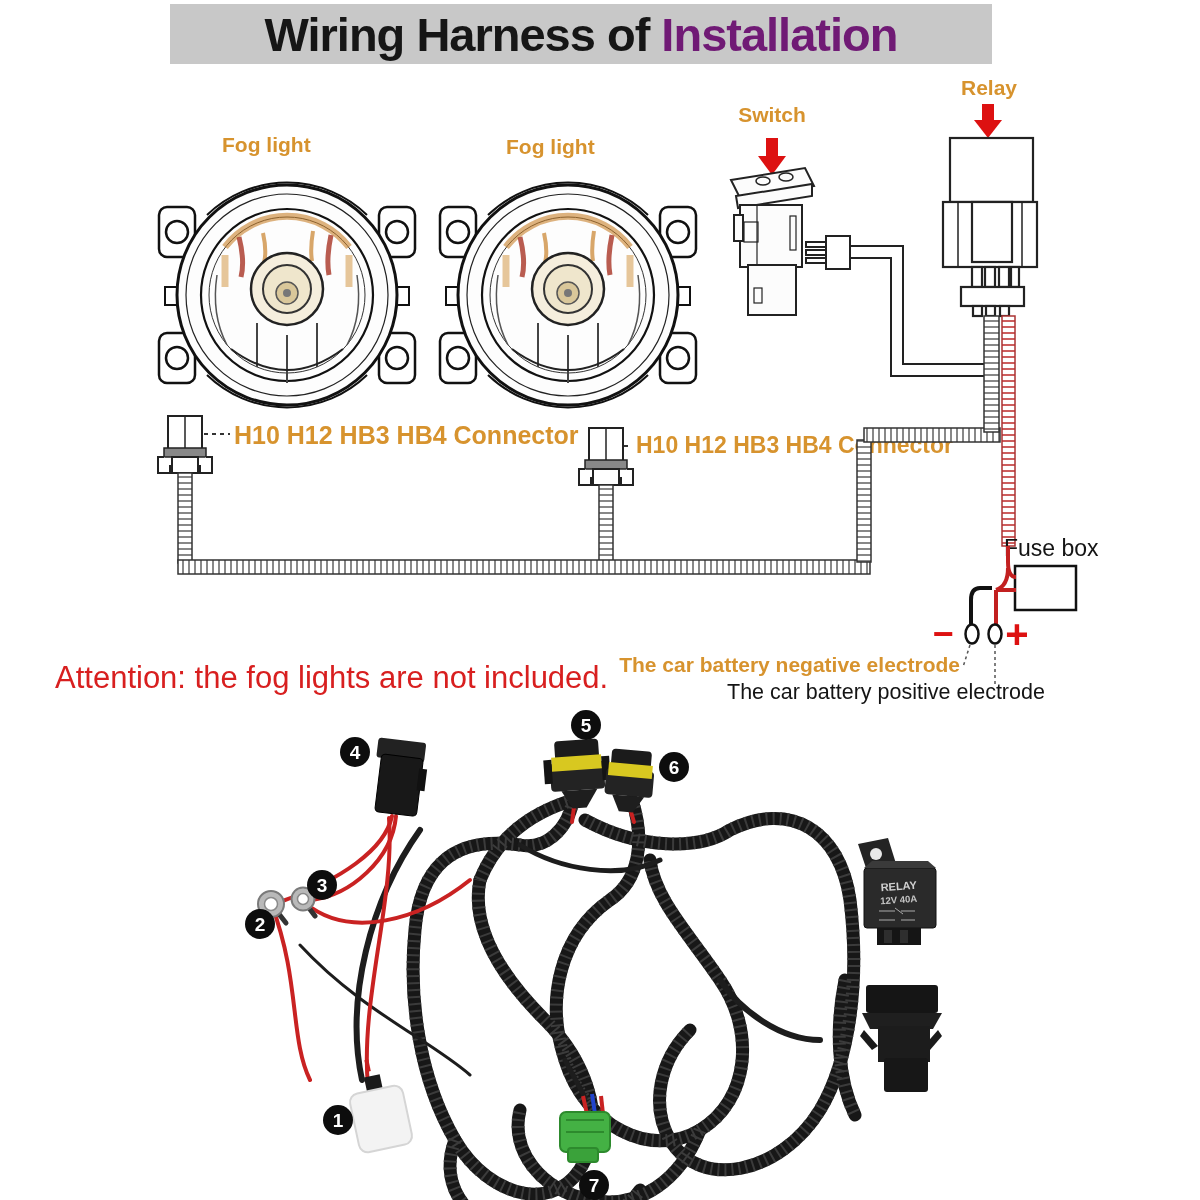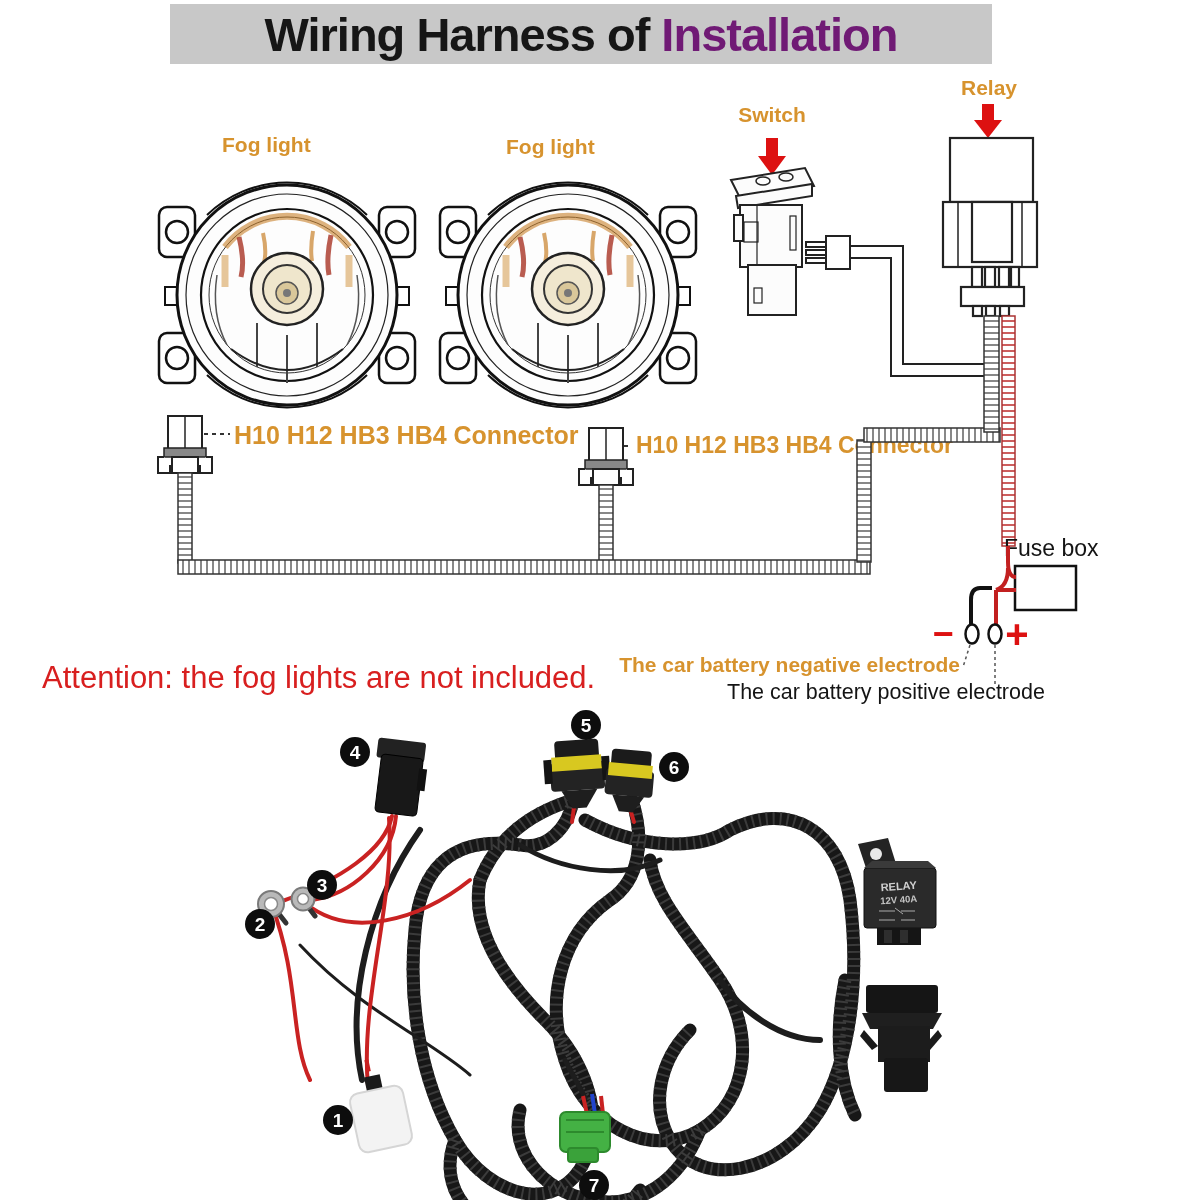--- a/index.html
+++ b/index.html
@@ -2,21 +2,21 @@
 <html><head>
 <meta charset="utf-8">
 <style>
   html,body{margin:0;padding:0;background:#ffffff;}
   .stage{position:relative;width:1200px;height:1200px;background:#fff;overflow:hidden;
          font-family:"Liberation Sans",sans-serif;padding-left:8px;}
   .title-band{position:absolute;left:170px;top:4px;width:822px;height:60px;background:#c8c8c8;
       display:flex;align-items:center;justify-content:center;white-space:pre;
       font-size:47px;font-weight:800;letter-spacing:-1px;color:#161616;}
   .title-band .orange{color:#701a75;}
-  .attention{position:absolute;left:42px;top:660px;font-size:31px;color:#d81f1f;white-space:nowrap;}
+  .attention{position:absolute;left:55px;top:660px;font-size:31px;color:#d81f1f;white-space:nowrap;}
   svg{position:absolute;left:0;top:0;}
   text{font-family:"Liberation Sans",sans-serif;}
   .olabel{fill:#d7932e;font-weight:600;}
   .klabel{fill:#141414;}
 </style>
 </head>
 <body>
 
 <div class="stage">
 

